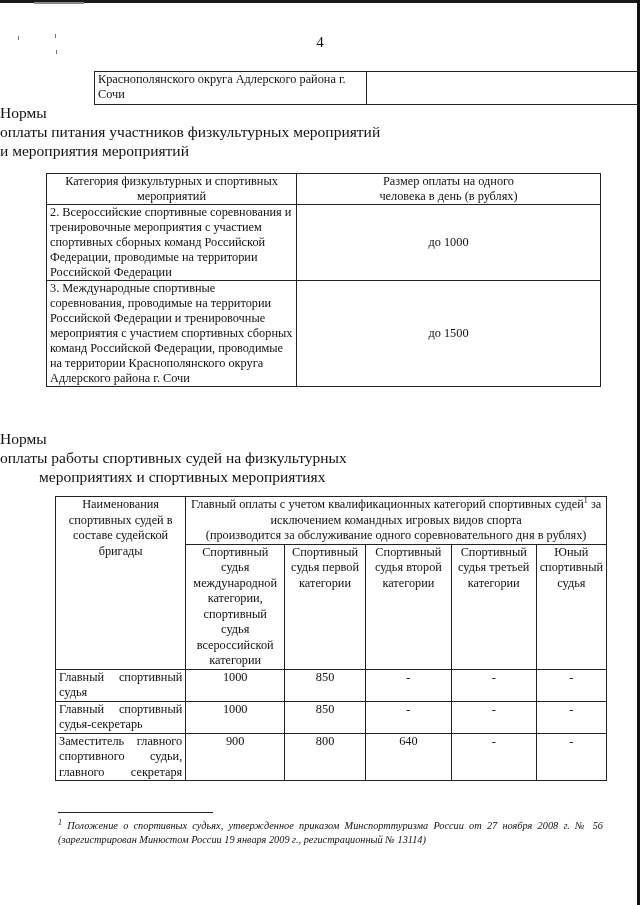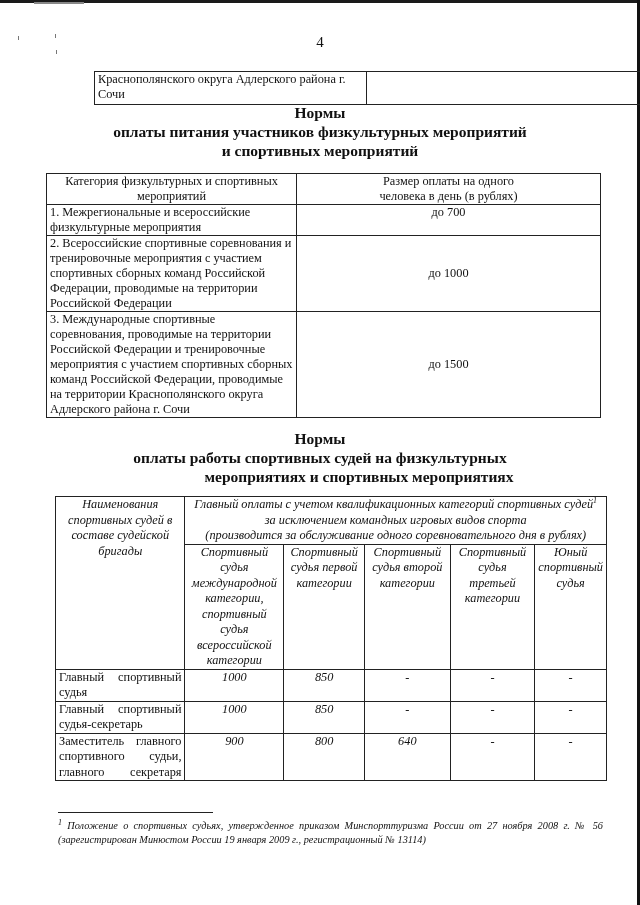--- a/index.html
+++ b/index.html
@@ -15,29 +15,29 @@
 
     .page-num { position: absolute; left: 0; width: 640px; top: 34px; text-align: center; font-size: 15px; }
 
     table { border-collapse: collapse; position: absolute; font-size: 12.3px; line-height: 15px; }
     td { border: 1px solid #222; padding: 0 3px; vertical-align: top; }
 
     
     #t-top { left: 46px; top: 71px; width: 555px; margin-left: 48px; }
     #t-top td { height: 32px; }
 
-    .heading { position: absolute; left: 0; width: 640px; text-align: center; font-size: 15.5px; line-height: 19px; font-weight: bold; }
+    .heading { position: absolute; left: 0; width: 640px; font-size: 15.5px; line-height: 19px; }
 
     
     #t-food { left: 46px; top: 173px; width: 555px; }
     #t-food td.c { text-align: center; }
 
     
     #t-judges { left: 55px; top: 496px; width: 552px; font-size: 12.3px; line-height: 15.5px; }
-    #t-judges td.c { text-align: center; font-style: italic; }
+    #t-judges td.c { text-align: center; }
     #t-judges td.j { text-align: justify; text-align-last: justify; }
     sup { font-size: 8px; line-height: 0; }
 
     .fn-rule { position: absolute; left: 58px; top: 812px; width: 155px; height: 1px; background: #222; }
     .footnote { position: absolute; left: 58px; top: 819px; width: 545px; font-size: 10.3px; line-height: 14px; text-align: justify; font-style: italic; }
   </style>
 </head>
 <body>
 
 <div class="topbar"></div>
@@ -53,31 +53,27 @@
   <tbody>
       <tr>
     <td style="width:265px;">Краснополянского округа Адлерского района г. Сочи</td>
     <td></td>
   </tr>
 </tbody>
   </table>
 
 <div class="heading" style="top:103px;">Нормы</div>
 <div class="heading" style="top:122px;">оплаты питания участников физкультурных мероприятий</div>
-<div class="heading" style="top:141px;">и спортивных мероприятий</div>
+<div class="heading" style="top:141px;">и мероприятия мероприятий</div>
 
 <table id="t-food">
   <tbody>
       <tr>
     <td class="c" style="width:243px;">Категория физкультурных и спортивных мероприятий</td>
     <td class="c" style="padding:0 64px;">Размер оплаты на одного человека в день (в рублях)</td>
-  </tr>
-  <tr>
-    <td>1. Межрегиональные и всероссийские физкультурные мероприятия</td>
-    <td class="c">до 700</td>
   </tr>
   <tr>
     <td>2. Всероссийские спортивные соревнования и тренировочные мероприятия с участием спортивных сборных команд Российской Федерации, проводимые на территории Российской Федерации</td>
     <td class="c" style="vertical-align:middle;">до 1000</td>
   </tr>
   <tr>
     <td>3. Международные спортивные соревнования, проводимые на территории Российской Федерации и тренировочные мероприятия с участием спортивных сборных команд Российской Федерации, проводимые на территории Краснополянского округа Адлерского района г. Сочи</td>
     <td class="c" style="vertical-align:middle;">до 1500</td>
   </tr>
 </tbody>

